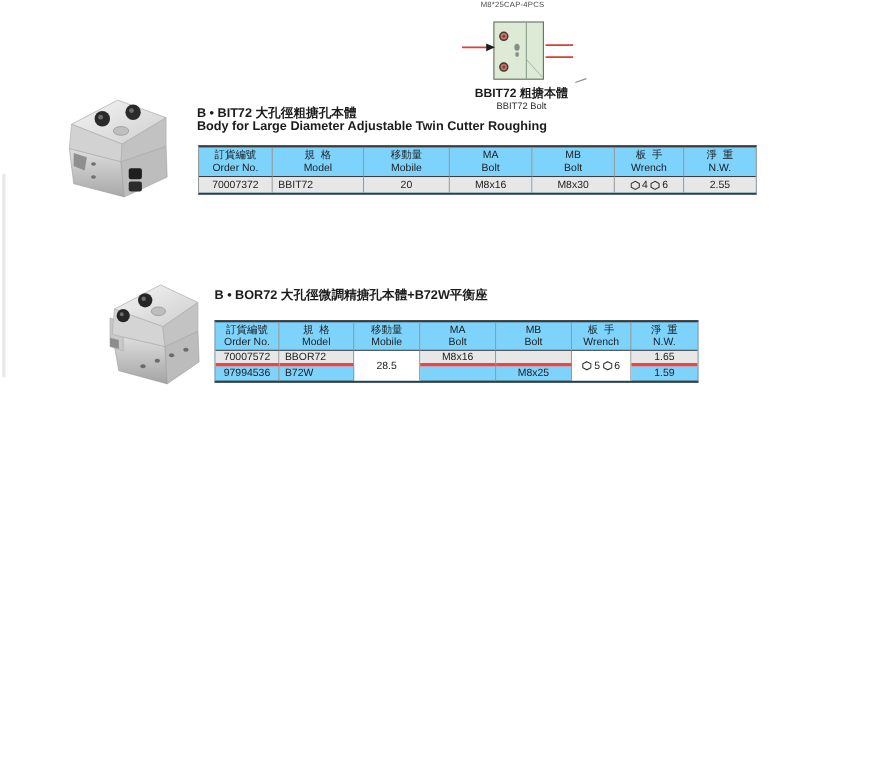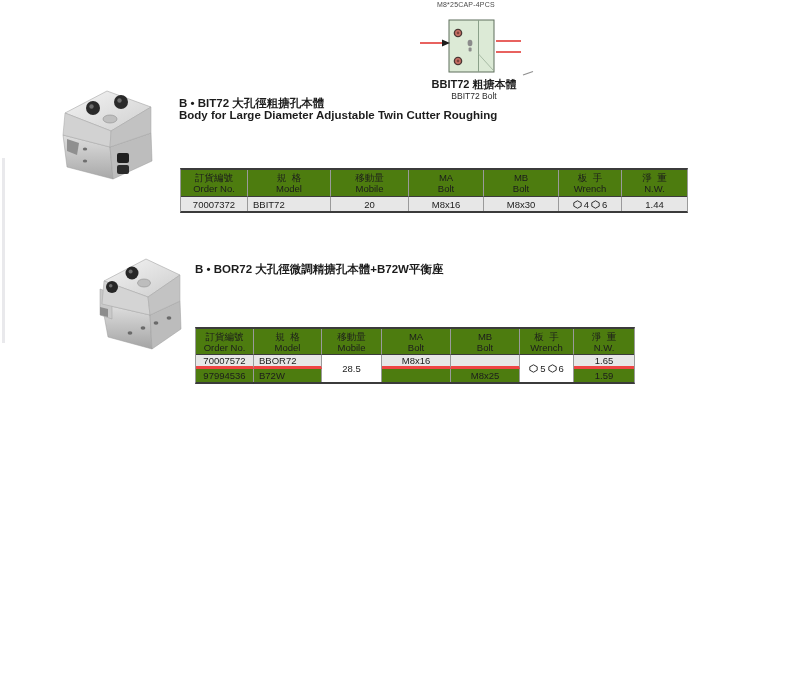--- a/index.html
+++ b/index.html
@@ -13,21 +13,21 @@
   
   .diag-label{left:437px;top:1px;font-size:7px;color:#4a4a4a;white-space:nowrap;letter-spacing:.2px;}
   .diag-caption-zh{left:422px;top:77px;width:104px;text-align:center;font-size:11px;font-weight:bold;white-space:nowrap;}
   .diag-caption-en{left:422px;top:91px;width:104px;text-align:center;font-size:8.5px;color:#2a2a2a;white-space:nowrap;}
 
   
   .sec-title{font-size:11.5px;font-weight:bold;white-space:nowrap;line-height:12px;}
 
   
   .tbl{display:grid;border-top:2px solid #3b3b3b;border-bottom:2px solid #3b3b3b;
-       border-left:1px solid #9a9a9a;border-right:1px solid #9a9a9a;background:#4d7c0f;margin-top:36px;}
+       border-left:1px solid #9a9a9a;border-right:1px solid #9a9a9a;background:#7dd3fc;}
   .t1{left:180px;top:132px;grid-template-columns:67px 83px 78px 75px 75px 63px 65px;grid-template-rows:27px 14px;}
   .t2{left:195px;top:291px;grid-template-columns:58px 68px 60px 69px 69px 54px 60px;grid-template-rows:26px 13.5px 13.5px;}
   .cell{display:flex;align-items:center;justify-content:center;border-right:1px solid #9a9a9a;
         font-size:9.5px;overflow:hidden;}
   .cell.lastcol{border-right:none;}
   .hcell{flex-direction:column;justify-content:center;border-bottom:1.5px solid #3b3b3b;line-height:11px;}
   .hcell .h-zh{white-space:pre;}
   .shade{background:#e7e7e7;}
   .rowline{border-bottom:3px solid #ef4444;}
   .model-cell{justify-content:flex-start;padding-left:5px;}
@@ -149,21 +149,21 @@
     <div class="cell shade wrench-cell">
       <svg class="hex" width="9" height="9" viewBox="0 0 10 10">
           <polygon points="5,0.9 9.1,3.1 9.1,6.9 5,9.1 0.9,6.9 0.9,3.1" fill="none" stroke="#333" stroke-width="1.1"></polygon>
         </svg>
       <span>4</span>
       <svg class="hex" width="9" height="9" viewBox="0 0 10 10">
           <polygon points="5,0.9 9.1,3.1 9.1,6.9 5,9.1 0.9,6.9 0.9,3.1" fill="none" stroke="#333" stroke-width="1.1"></polygon>
         </svg>
       <span>6</span>
     </div>
-    <div class="cell shade lastcol">1.44</div>
+    <div class="cell shade lastcol">2.55</div>
   </div>
 
   <svg class="abs" style="left:92px;top:249px;" width="94" height="105" viewBox="0 0 94 105">
     <defs>
       <linearGradient id="g2a" x1="0" y1="0" x2="1" y2="1">
         <stop offset="0" stop-color="#f5f5f5"></stop>
           <stop offset="1" stop-color="#cdcdcd"></stop>
       </linearGradient>
       <linearGradient id="g2b" x1="0" y1="0" x2="0" y2="1">
         <stop offset="0" stop-color="#e0e0e0"></stop>

